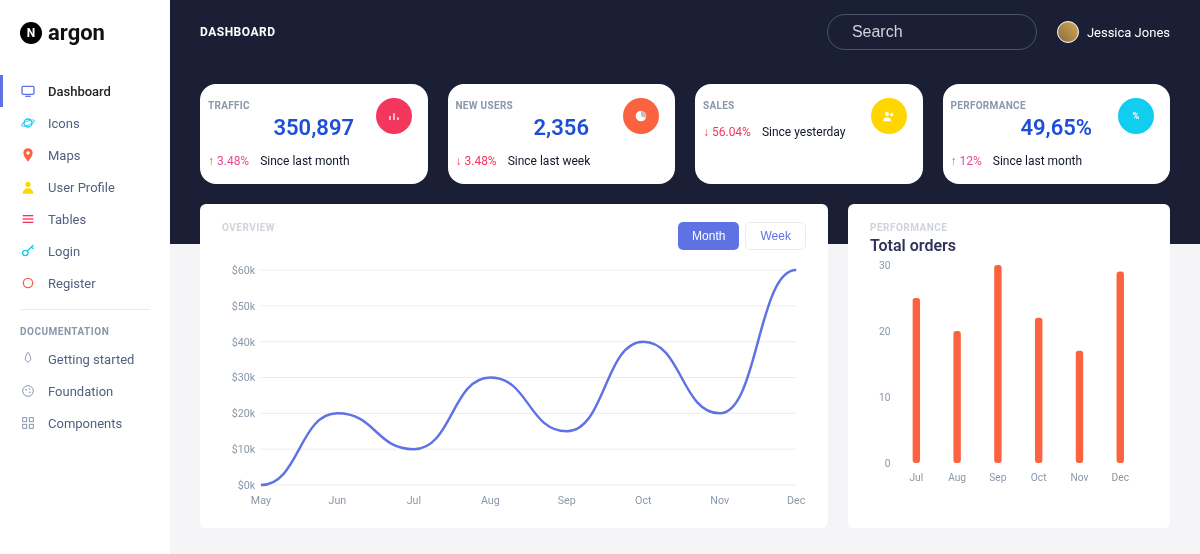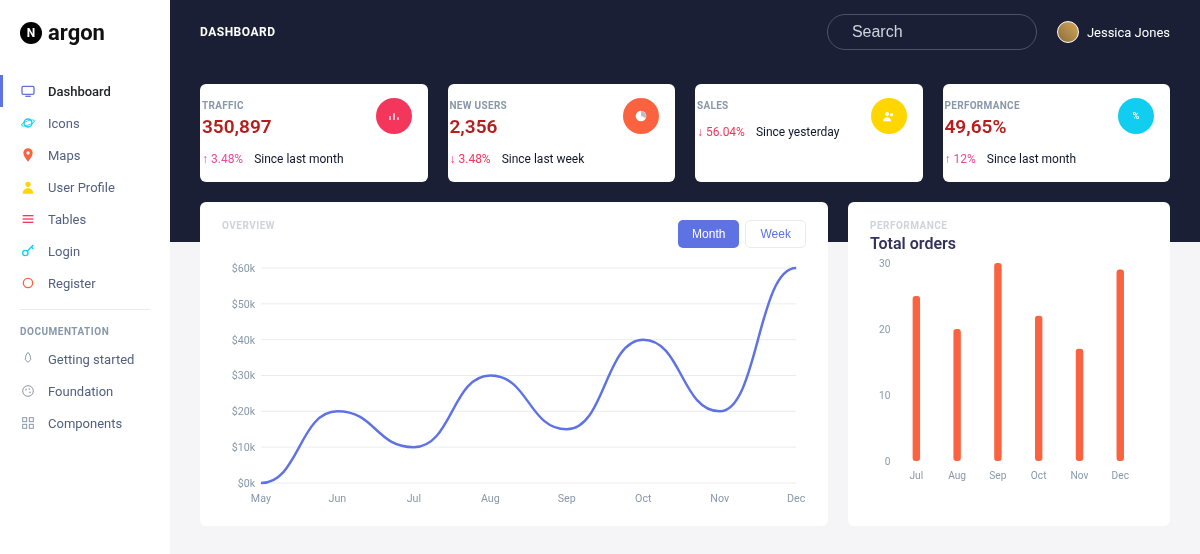--- a/index.html
+++ b/index.html
@@ -17,23 +17,23 @@
 .topbar { background: #1a1f36; padding: 14px 30px; display: flex; align-items: center; justify-content: space-between; }
 .page-title { color: #fff; font-size: 12px; font-weight: 700; letter-spacing: 0.5px; }
 .top-right { display: flex; align-items: center; gap: 20px; }
 .search { display: flex; align-items: center; border: 1px solid #4b5468; border-radius: 22px; padding: 8px 16px; width: 210px; }
 .search input { background: transparent; border: none; outline: none; color: #fff; font-size: 16px; margin-left: 8px; flex: 1; }
 .search input::placeholder { color: #ced4da; }
 .user { display: flex; align-items: center; gap: 8px; color: #fff; font-size: 13px; cursor: pointer; }
 .avatar { width: 22px; height: 22px; border-radius: 50%; background: linear-gradient(45deg,#8a6d3b,#d4a85a); border: 1px solid #fff; }
 .hero { background: #1a1f36; padding: 20px 30px 60px; }
 .stats { display: flex; gap: 20px; }
-.stat { flex: 1; background: #fff; border-radius: 6px; padding: 16px 2px; position: relative; }
+.stat { flex: 1; background: #fff; border-radius: 16px; padding: 16px 8px; position: relative; }
 .stat-label { font-size: 10px; font-weight: 700; color: #8898aa; letter-spacing: 0.3px; }
-.stat-value { font-size: 19px; font-weight: 600; color: #b91c1c; margin-top: 4px; }
+.stat-value { font-size: 22px; font-weight: 600; color: #1d4ed8; margin-top: 4px; text-align: center; }
 .stat-icon { position: absolute; top: 14px; right: 16px; width: 36px; height: 36px; border-radius: 50%; display: flex; align-items: center; justify-content: center; color: #fff; }
 .stat-delta { margin-top: 14px; font-size: 12px; }
 .delta-up { color: #ec4899; }
 .delta-down { color: #f5365c; }
 .delta-note { color: #0f172a; margin-left: 8px; }
 .content { padding: 0 30px 30px; display: flex; gap: 20px; margin-top: -40px; }
 .card { background: #fff; border-radius: 6px; padding: 18px 22px; }
 .card-a { flex: 2.1; }
 .card-b { flex: 1; }
 .card-header { display: flex; justify-content: space-between; align-items: flex-start; margin-bottom: 10px; }

